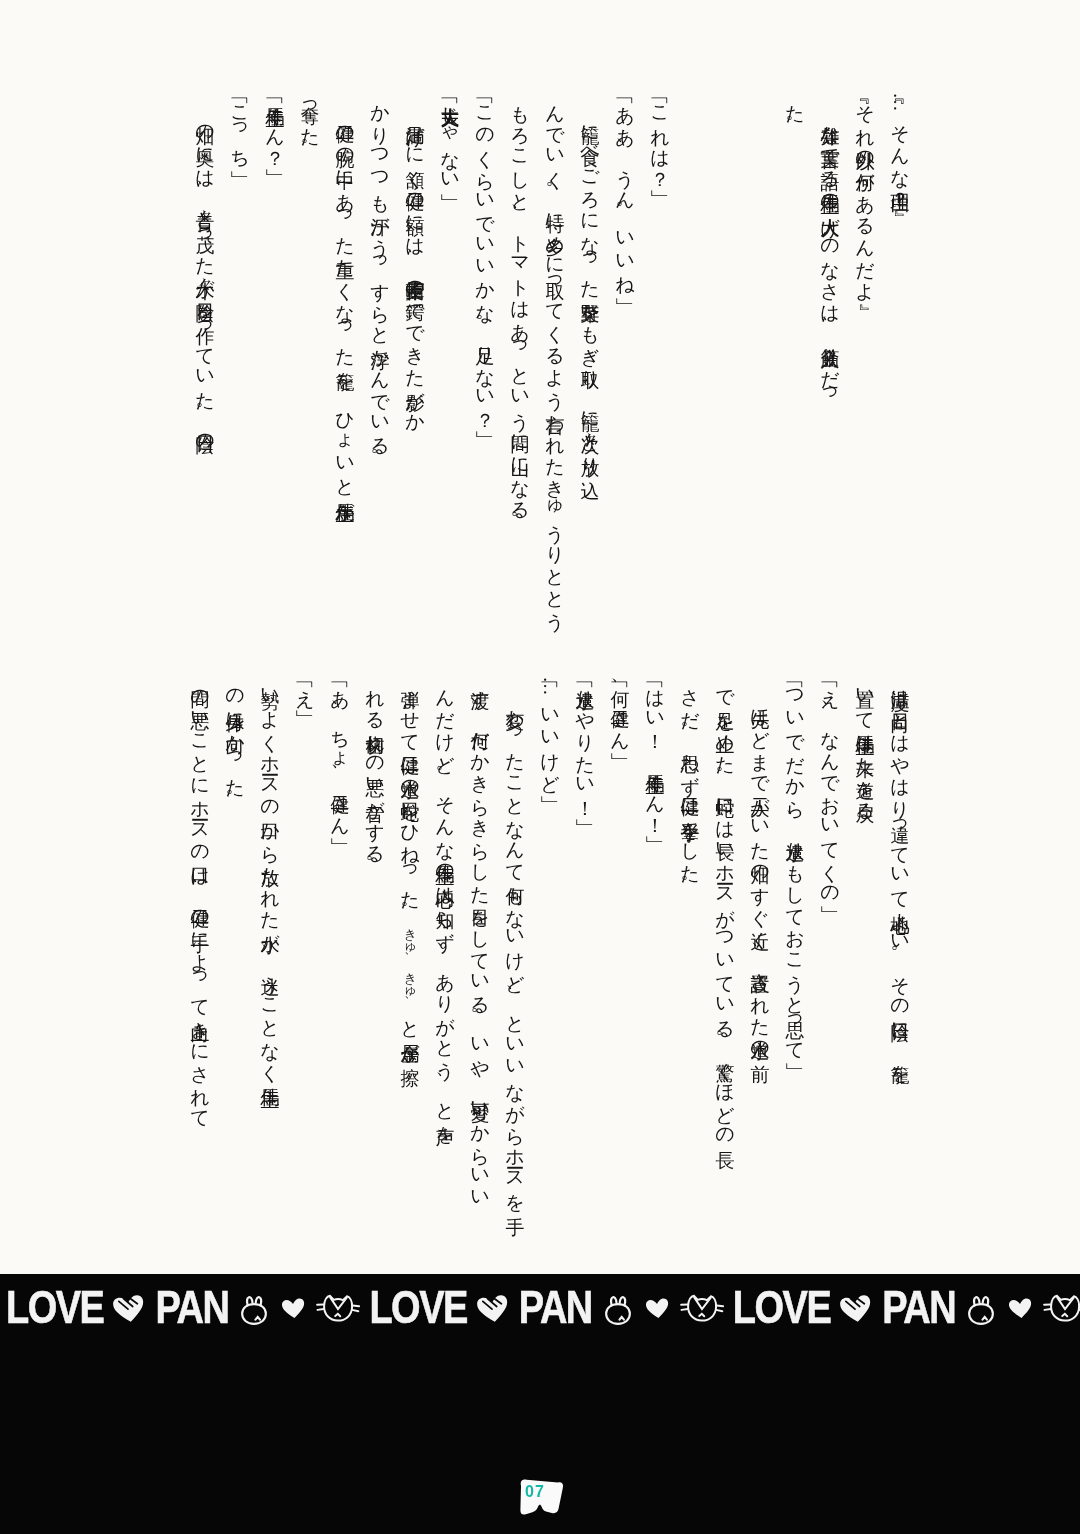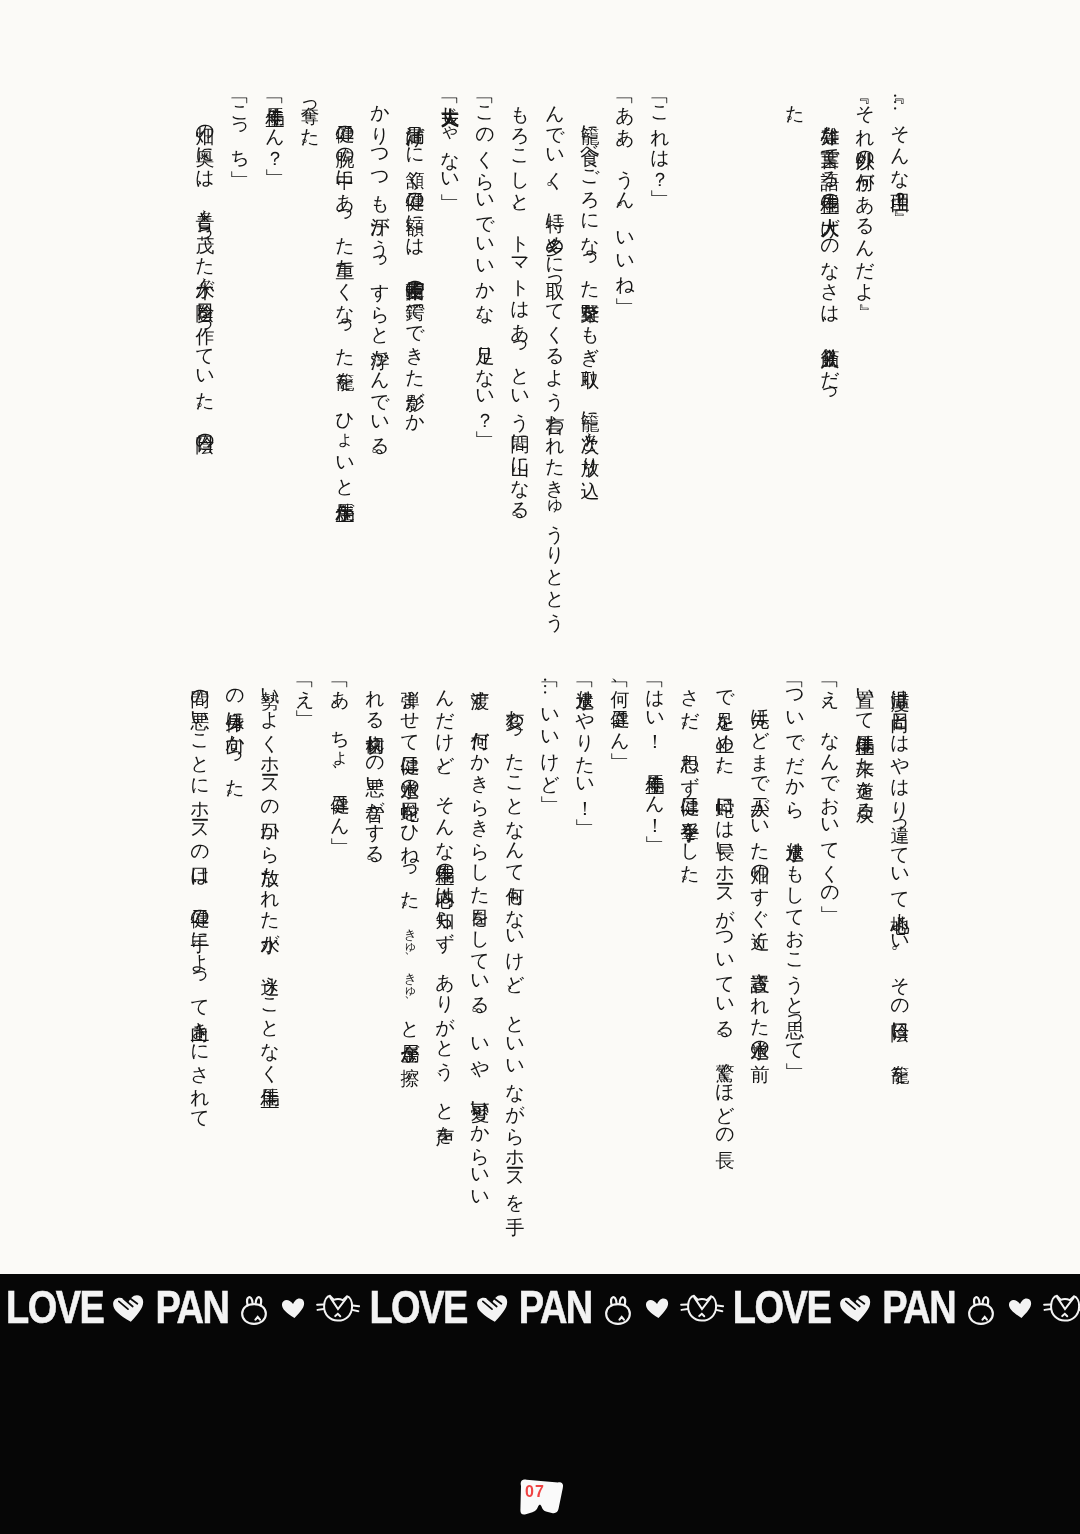--- a/index.html
+++ b/index.html
@@ -53,21 +53,21 @@
   .icon.solid-heart{width:27px;height:25px;transform:rotate(-6deg);}
   .icon.cat{width:46px;height:34px;transform:rotate(2deg);}
   
   .page-num{
     position:absolute;left:515px;top:203px;width:52px;height:40px;
   }
   .page-num svg{position:absolute;left:0;top:0;width:52px;height:40px;}
   .page-num .num{
     position:absolute;left:10px;top:6px;
     font-family:"Liberation Sans","DejaVu Sans",sans-serif;
-    font-weight:900;font-size:16px;letter-spacing:1px;color:#ef4444;
+    font-weight:900;font-size:16px;letter-spacing:1px;color:#14b8a6;
   }
 </style>
 </head>
 <body>
 
 <div id="page" style="--paper: #fbfaf7; --ink: #161616; --banner-text: #f3f3f3;">
 
   <section id="block-top" class="text-block">
       <p class="tcol">『…そんな理由？』</p>
       <p class="tcol">『それ以外の何があるんだよ』</p>

